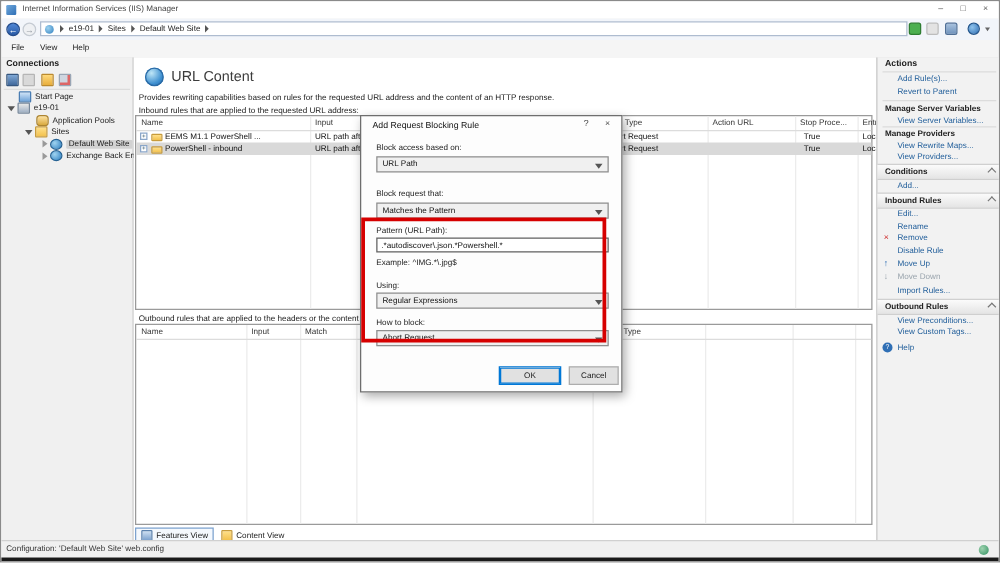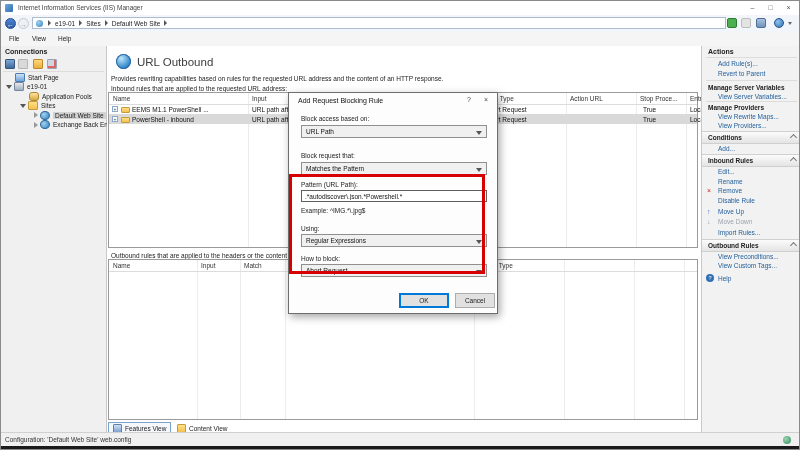--- a/index.html
+++ b/index.html
@@ -168,21 +168,21 @@
     </div>
     <div class="titem" style="left:33px;top:74px;">
       <span class="texp closed"></span>
       <span class="tico" style="border-radius:50%;background:radial-gradient(circle at 35% 35%,#9fd3f0,#2f7fc0);border:1px solid #276394;"></span>
       <span>Exchange Back End</span>
     </div>
   </div>
 
   <div class="center">
     <span class="feat-globe"></span>
-    <span class="feat-title">URL Outbound</span>
+    <span class="feat-title">URL Content</span>
     <span class="txt" style="left:4px;top:29px;color:#222;">Provides rewriting capabilities based on rules for the requested URL address and the content of an HTTP response.</span>
     <span class="txt" style="left:4px;top:38.5px;color:#222;">Inbound rules that are applied to the requested URL address:</span>
 
     <div class="tbl" style="left:1px;top:46px;width:590px;height:156px;">
       <div class="vsep" style="left:139px;"></div>
       <div class="vsep" style="left:367px;"></div>
       <div class="vsep" style="left:457px;"></div>
       <div class="vsep" style="left:527px;"></div>
       <div class="vsep" style="left:577px;"></div>
       <div class="tbl-hrow">

